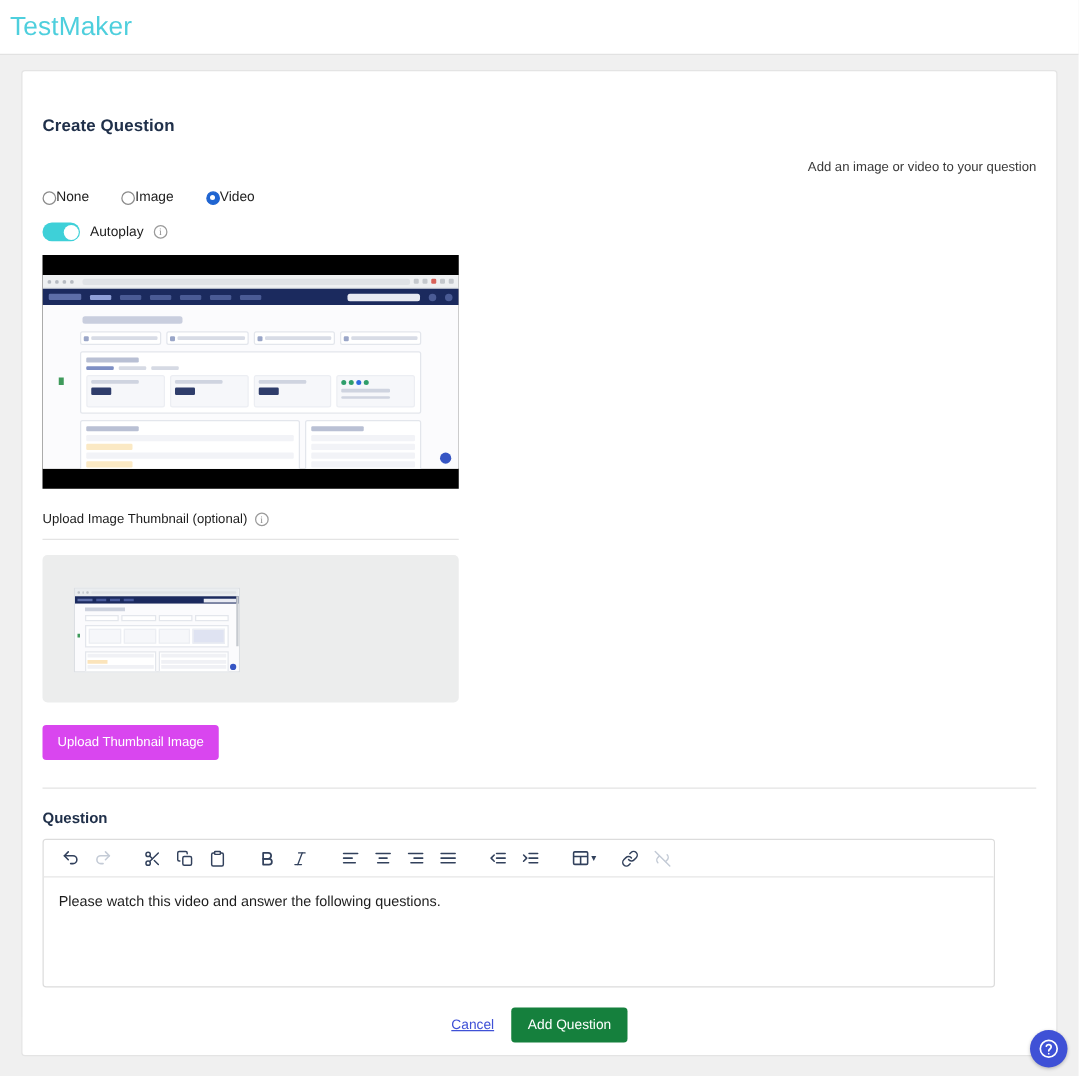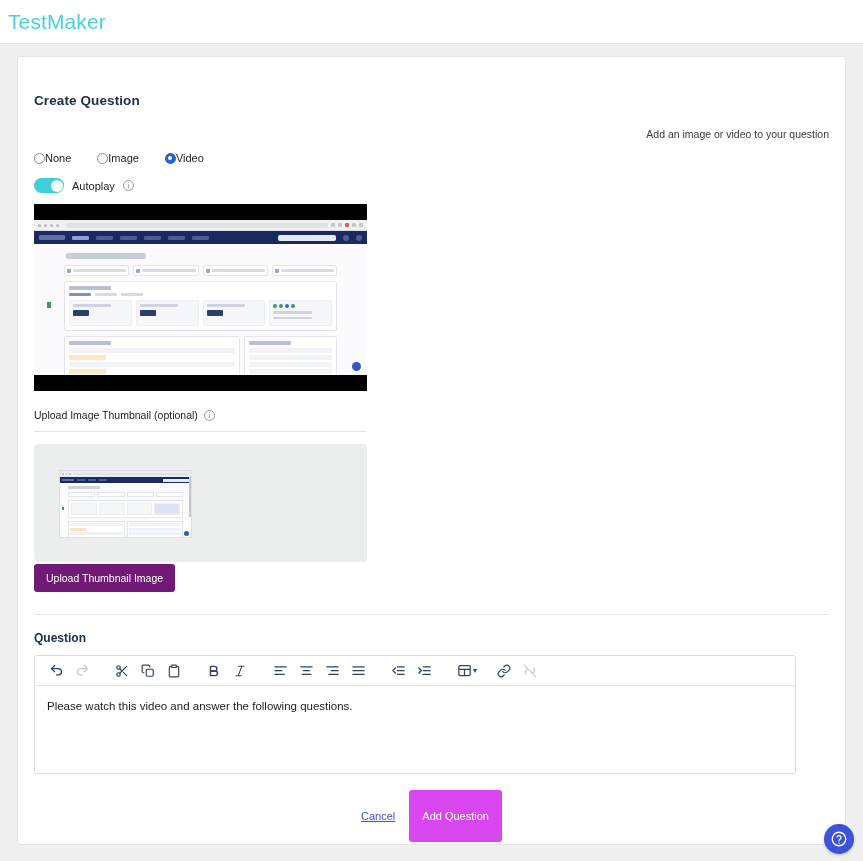--- a/index.html
+++ b/index.html
@@ -173,22 +173,22 @@
   .ti-lrow.y { background: #fbe4bb; width: 30%; }
   .ti-fab { position: absolute; right: 2px; bottom: 1px; width: 5px; height: 5px; border-radius: 50%; background: #3655c4; }
   .ti-side { position: absolute; left: 2px; top: 24px; width: 2px; height: 3px; background: #3f9a5b; }
   .ti-scroll { position: absolute; right: 0; top: 6px; width: 2px; height: 40px; background: #c6cad0; }
 
   .btn {
     border: none; border-radius: 3px; cursor: pointer;
     font-family: "Liberation Sans", sans-serif;
   }
   .btn-primary {
-    background: #701a75; color: #fff;
-    font-size: 10.5px; padding: 8px 12px; margin-top: 2px;
+    background: #d946ef; color: #fff;
+    font-size: 10.5px; padding: 8px 12px; margin-top: 18px;
   }
 
   
   .divider { height: 1px; background: #e4e4e4; margin: 22px 0 0 0; width: 100%; }
 
   
   .q-title { font-size: 12px; font-weight: bold; color: #20304a; margin: 16px 0 10px 0; }
   .editor {
     width: 762px; border: 1px solid #dcdcdc; border-radius: 3px;
     background: #fff; overflow: hidden;
@@ -212,21 +212,21 @@
 
   
   .actions {
     display: flex; align-items: center; justify-content: center; gap: 14px;
     margin-top: 16px; padding-bottom: 16px;
   }
   .cancel-link {
     font-size: 11px; color: #3f51d6; text-decoration: underline; cursor: pointer;
   }
   .btn-add {
-    background: #d946ef; color: #fff; font-size: 11px; padding: 20px 13px;
+    background: #15803d; color: #fff; font-size: 11px; padding: 8px 13px;
   }
 
   
   .help-fab {
     position: absolute; right: 9px; bottom: 7px;
     width: 30px; height: 30px; border-radius: 50%;
     background: #3f51d6; display: flex; align-items: center; justify-content: center;
     cursor: pointer; box-shadow: 0 1px 3px rgba(0,0,0,.25);
   }
   .help-fab svg { display: block; }

